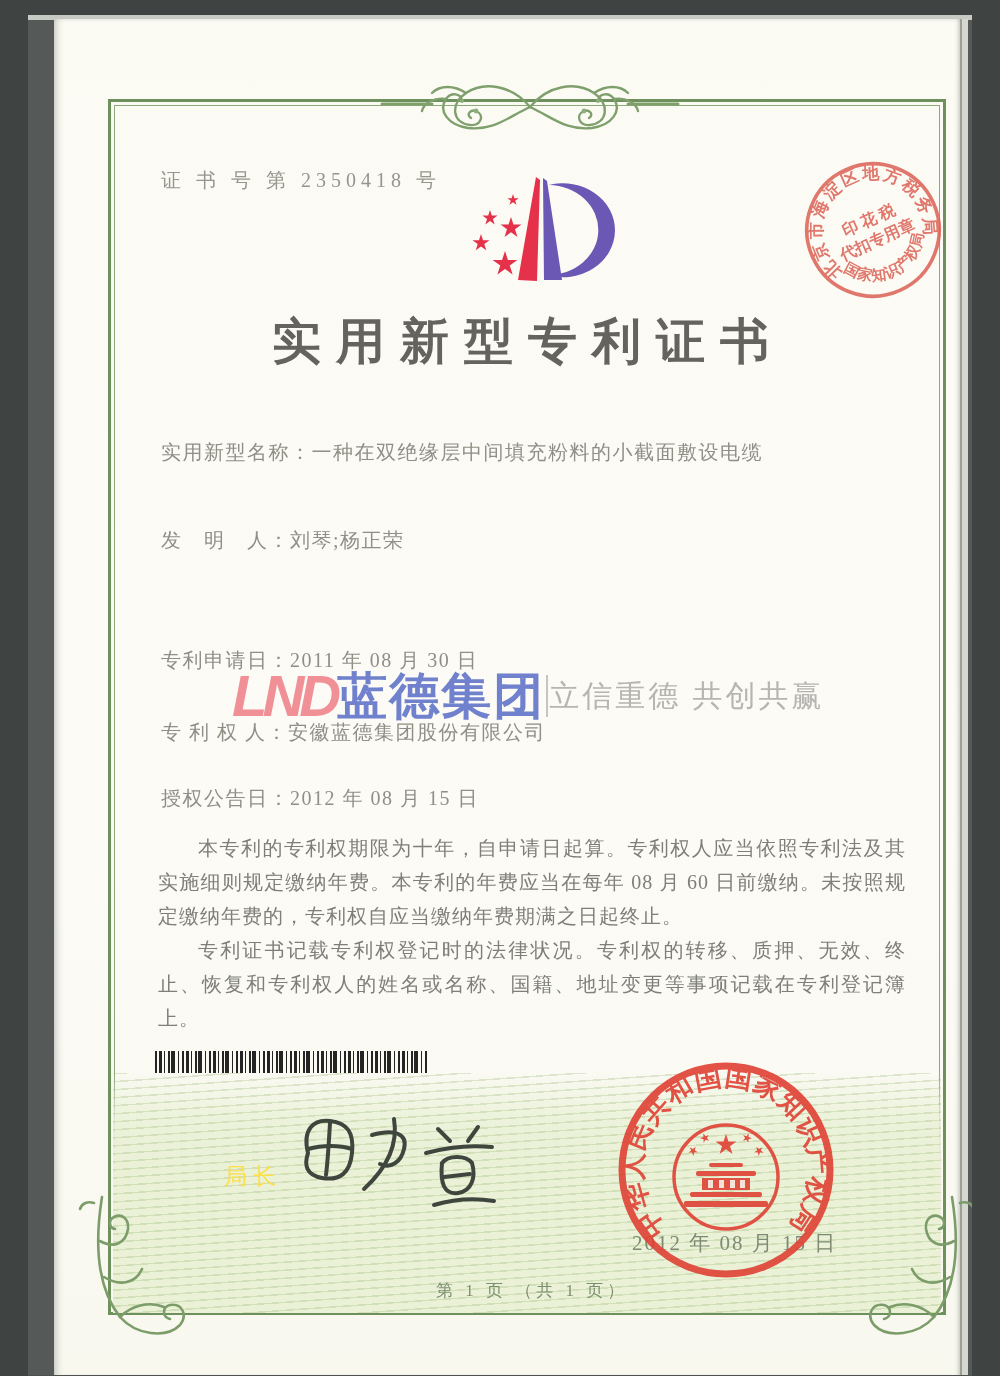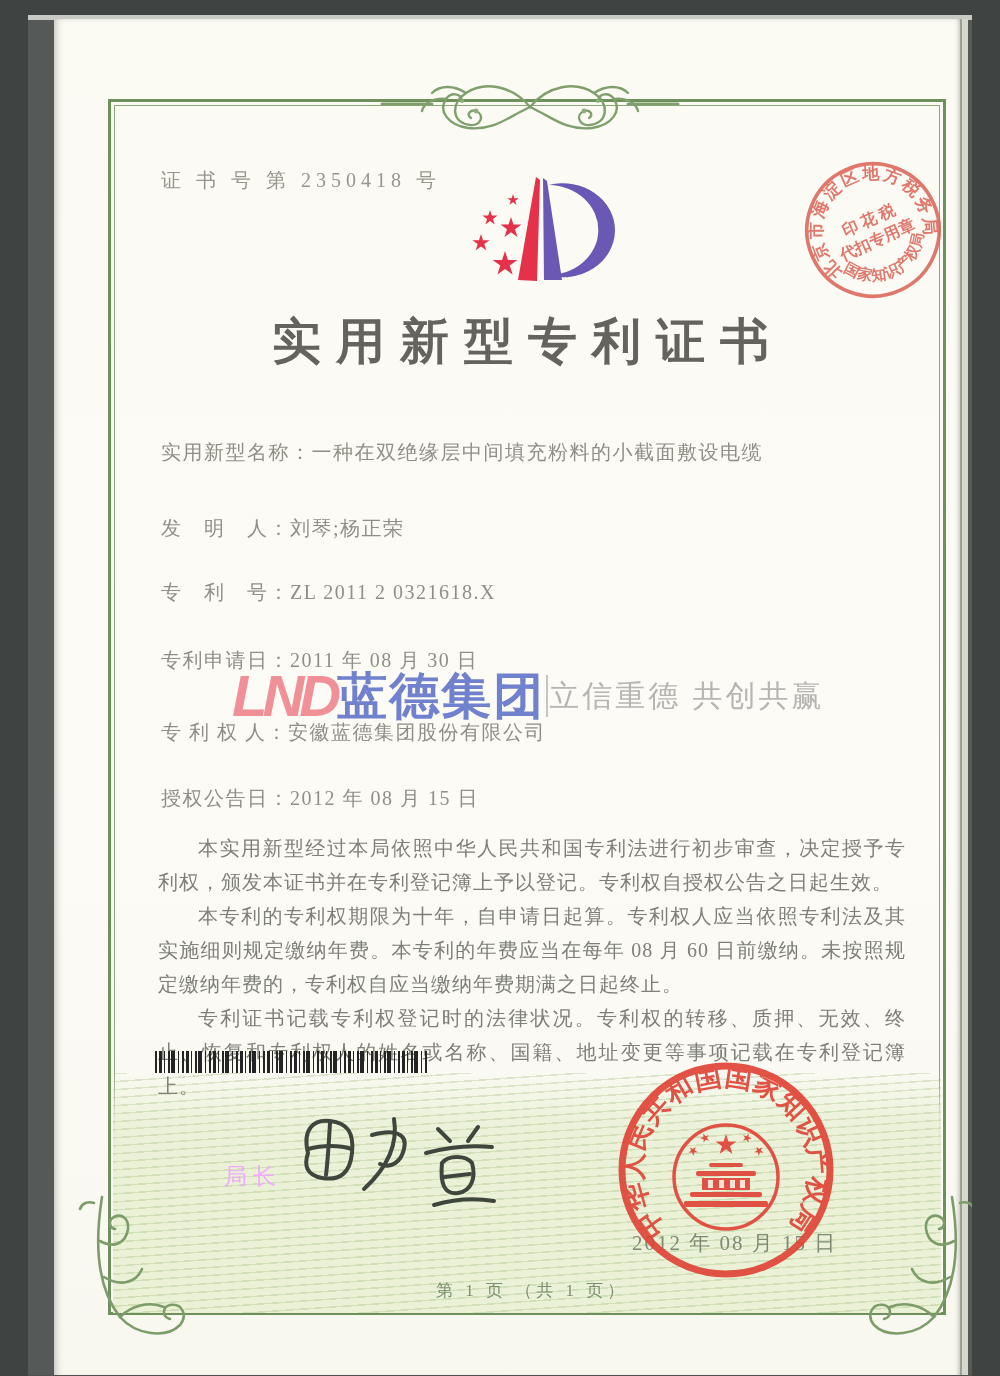--- a/index.html
+++ b/index.html
@@ -29,21 +29,21 @@
   .orn { position:absolute; pointer-events:none; }
 
   .cert-no { position:absolute; left:133px; top:152px; font-size:20px; letter-spacing:5px; color:#96968c; }
 
   .logo { position:absolute; left:400px; top:142px; }
 
   .title { position:absolute; left:0; top:294px; width:1000px; text-align:center;
            font-size:49px; font-weight:700; color:#64645c; letter-spacing:15px; }
 
   .field { position:absolute; left:133px; font-size:20px; color:#8e8f85; letter-spacing:1.5px; white-space:nowrap; }
-  .f1 { top:424px; } .f2 { top:500px;text-align:right; } .f3 { top:564px; } .f4 { top:632px; }
+  .f1 { top:424px; } .f2 { top:512px;text-align:right; } .f3 { top:564px; } .f4 { top:632px; }
   .f5 { top:704px; } .f6 { top:770px; }
 
   .watermark { position:absolute; left:204px; top:652px; display:flex; align-items:center; gap:1px;
                pointer-events:none; z-index:5; }
   .wm-lnd { font-family:"Liberation Sans","DejaVu Sans",sans-serif; font-size:58px; font-weight:700;
             font-style:italic; color:#f0878f; letter-spacing:-5px; opacity:.92; line-height:1; }
   .wm-company { font-size:50px; font-weight:700; color:#4a5fc2; opacity:.78; letter-spacing:2px; line-height:1;
             font-family:"Liberation Sans","DejaVu Sans",sans-serif; }
   .wm-divider { width:2px; height:42px; background:#c7c5c2; }
   .wm-slogan { font-size:30px; color:#b7b5b2; letter-spacing:3px; line-height:1;
@@ -55,21 +55,21 @@
 
   .barcode { position:absolute; left:127px; top:1036px; width:272px; height:22px;
       background:repeating-linear-gradient(90deg,
         #242424 0 2px, transparent 2px 4px,
         #242424 4px 7px, transparent 7px 9px,
         #242424 9px 10px, transparent 10px 13px,
         #242424 13px 15px, transparent 15px 16px,
         #242424 16px 20px, transparent 20px 23px,
         #242424 23px 24px, transparent 24px 27px); }
 
-  .director { position:absolute; left:196px; top:1146px; font-size:23px; color:#f0abfc; letter-spacing:6px; }
+  .director { position:absolute; left:196px; top:1146px; font-size:23px; color:#fde047; letter-spacing:6px; }
   .signature { position:absolute; left:262px; top:1090px; }
 
   .seal-date { position:absolute; left:604px; top:1214px; font-size:21px; color:#7e8a74; letter-spacing:2px; }
   .grant-seal { position:absolute; left:583px; top:1040px; opacity:.9; }
   .tax-stamp { position:absolute; left:765px; top:135px; opacity:.88; }
 
   .footer { position:absolute; left:4px; top:1264px; width:1000px; text-align:center;
             font-size:17px; color:#7c8e71; letter-spacing:4px; }
 
   .seal-ring-text { font-size:27px; font-weight:700; fill:#e04134; letter-spacing:2px; }
@@ -155,34 +155,32 @@
       </text>
       <text class="stamp-text" x="75" y="70" font-size="15" text-anchor="middle">印 花 税</text>
       <text class="stamp-text" x="75" y="90" font-size="15" text-anchor="middle">代扣专用章</text>
     </g>
   </svg>
 
   <div class="title">实用新型专利证书</div>
 
   <div class="field f1"><span>实用新型名称：</span><span>一种在双绝缘层中间填充粉料的小截面敷设电缆</span></div>
   <div class="field f2"><span>发　明　人：</span><span>刘琴;杨正荣</span></div>
-  <div class="field f3"><span>专　利　号：</span><span>ZL 2011 2 0321618.X</span></div>
   <div class="field f4"><span>专利申请日：</span><span>2011 年 08 月 30 日</span></div>
   <div class="field f5"><span>专 利 权 人：</span><span>安徽蓝德集团股份有限公司</span></div>
   <div class="field f6"><span>授权公告日：</span><span>2012 年 08 月 15 日</span></div>
 
   <div class="watermark">
     <span class="wm-lnd">LND</span>
     <span class="wm-company">蓝德集团</span>
     <span class="wm-divider"></span>
     <span class="wm-slogan">立信重德  共创共赢</span>
   </div>
 
   <div class="paras">
-    <p>本实用新型经过本局依照中华人民共和国专利法进行初步审查，决定授予专利权，颁发本证书并在专利登记簿上予以登记。专利权自授权公告之日起生效。</p>
     <p>本专利的专利权期限为十年，自申请日起算。专利权人应当依照专利法及其实施细则规定缴纳年费。本专利的年费应当在每年 08 月 60 日前缴纳。未按照规定缴纳年费的，专利权自应当缴纳年费期满之日起终止。</p>
     <p>专利证书记载专利权登记时的法律状况。专利权的转移、质押、无效、终止、恢复和专利权人的姓名或名称、国籍、地址变更等事项记载在专利登记簿上。</p>
   </div>
 
   <div class="barcode"></div>
 
   <div class="director">局长</div>
 
   <svg class="signature" width="220" height="115" viewBox="0 0 220 115" role="img" aria-label="田力普">
     <g stroke="#3f463e" stroke-width="4" fill="none" stroke-linecap="round" stroke-linejoin="round">

